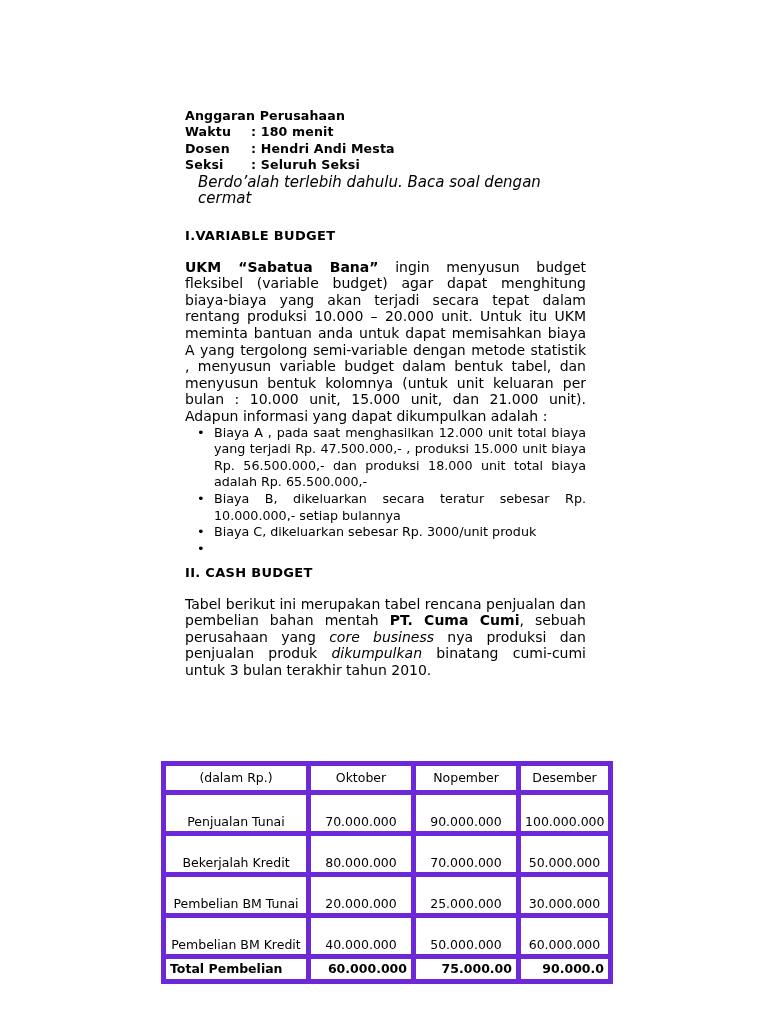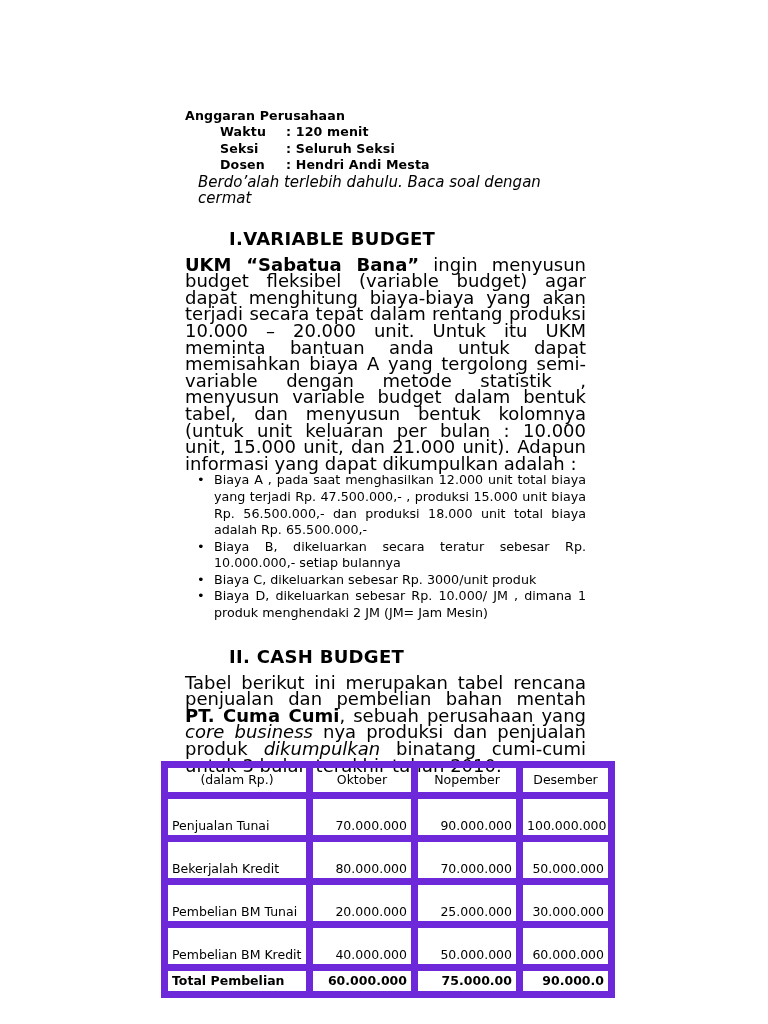--- a/index.html
+++ b/index.html
@@ -35,50 +35,48 @@
     font-size: 12.6px;
     line-height: 16.3px;
     letter-spacing: 0.15px;
   }
   .exam-header .hrow {
     white-space: pre;
   }
   .hlabel {
     display: inline-block;
     width: 66px;
-    margin-left: 35px;
   }
 
   .instruction {
     font-style: italic;
     font-size: 15px;
     line-height: 16.2px;
     margin-top: 1px;
     text-align: left;
   }
   .instruction .l1 { padding-left: 13px; display: block; }
   .instruction .l2 { padding-left: 20px; display: block; }
   .instruction .l3 { padding-left: 0px; display: block; }
 
   
   .section-heading {
     font-weight: bold;
-    font-size: 18px;
+    font-size: 13px;
     letter-spacing: 0.3px;
     margin-top: 21px;
-    margin-left: 44px;
   }
   #heading-2 { margin-top: 24px; }
 
   
   .para {
-    font-size: 18px;
+    font-size: 14px;
     line-height: 16.6px;
     text-align: justify;
-    margin-top: 8px;
+    margin-top: 16px;
   }
   .para b { font-weight: bold; }
   .para i { font-style: italic; }
 
   
   ul.bullets {
     margin: 0;
     padding: 0;
     list-style: none;
     font-size: 12.7px;
@@ -113,80 +111,80 @@
     table-layout: fixed;
     font-size: 12.5px;
   }
   table.cash-table col.c0 { width: 145px; }
   table.cash-table col.c1 { width: 105px; }
   table.cash-table col.c2 { width: 105px; }
   table.cash-table col.c3 { width: 92px; }
 
   table.cash-table th,
   table.cash-table td {
-    border: 7px solid #6d28d9;
+    border: 5px solid #6d28d9;
     padding: 1px 4px 1px 4px;
     vertical-align: bottom;
     font-weight: normal;
     line-height: 16.4px;
   }
   table.cash-table thead th {
     text-align: center;
     vertical-align: middle;
     height: 22px;
     padding-top: 1px;
     padding-bottom: 1px;
   }
   td.label-cell {
     text-align: left;
     vertical-align: bottom;
   }
   td.num-cell {
     text-align: right;
     vertical-align: bottom;
   }
-  tr.data-row td { height: 34px; }
+  tr.data-row td { height: 34px; text-align: center; }
   tr.total-row td {
     font-weight: bold;
     height: 34px;
   }
   tr.total-last td {
     font-weight: bold;
     height: 18px;
     vertical-align: middle;
   }
   tr.total-last td.label-cell { vertical-align: middle; }
 </style>
 </head>
 <body>
 
 <div class="page">
 
   <div class="content">
 
     <div class="exam-header">
       <div class="hrow">Anggaran Perusahaan</div>
-      <div class="hrow"><span class="hlabel">Waktu</span><span>: 120 menit</span></div>
+      <div class="hrow"><span class="hlabel">Waktu</span><span>: 180 menit</span></div>
+      <div class="hrow"><span class="hlabel">Dosen</span><span>: Hendri Andi Mesta</span></div>
       <div class="hrow"><span class="hlabel">Seksi</span><span>: Seluruh Seksi</span></div>
-      <div class="hrow"><span class="hlabel">Dosen</span><span>: Hendri Andi Mesta</span></div>
     </div>
 
     <div class="instruction">
       <span class="l1">Berdo’alah terlebih dahulu. Baca soal dengan cermat</span>
     </div>
 
     <div class="section-heading" id="heading-1">I.VARIABLE BUDGET</div>
 
     <div class="para"><b>UKM “Sabatua Bana”</b><span> ingin menyusun budget fleksibel (variable budget) agar dapat menghitung biaya-biaya yang akan terjadi secara tepat dalam rentang produksi 10.000 – 20.000 unit. Untuk itu UKM meminta bantuan anda untuk dapat memisahkan biaya A yang tergolong semi-variable dengan metode statistik , menyusun variable budget dalam bentuk tabel, dan menyusun bentuk kolomnya (untuk unit keluaran per bulan : 10.000 unit, 15.000 unit, dan 21.000 unit). Adapun informasi yang dapat dikumpulkan adalah :</span></div>
 
     <ul class="bullets">
       <li><span class="bullet-dot">•</span><span>Biaya A , pada saat menghasilkan 12.000 unit total biaya yang terjadi Rp. 47.500.000,- , produksi 15.000 unit biaya Rp. 56.500.000,- dan produksi 18.000 unit total biaya adalah Rp. 65.500.000,-</span></li>
       <li><span class="bullet-dot">•</span><span>Biaya B, dikeluarkan secara teratur sebesar Rp. 10.000.000,- setiap bulannya</span></li>
       <li><span class="bullet-dot">•</span><span>Biaya C, dikeluarkan sebesar Rp. 3000/unit produk</span></li>
-      <li><span class="bullet-dot">•</span><span>Biaya D, dikeluarkan sebesar Rp. 10.000/ JM , dimana 1 produk menghendaki 2 JM (JM= Jam Mesin)</span></li>
+      <li><span class="bullet-dot">•</span></li>
     </ul>
 
     <div class="section-heading" id="heading-2">II. CASH BUDGET</div>
 
     <div class="para"><span>Tabel berikut ini merupakan tabel rencana penjualan dan pembelian bahan mentah </span><b>PT. Cuma Cumi</b><span>, sebuah perusahaan yang </span><i>core business</i><span> nya produksi dan penjualan produk </span><i>dikumpulkan</i><span> binatang cumi-cumi untuk 3 bulan terakhir tahun 2010.</span></div>
 
   </div>
 
   <div class="table-wrap">
     <table class="cash-table">

